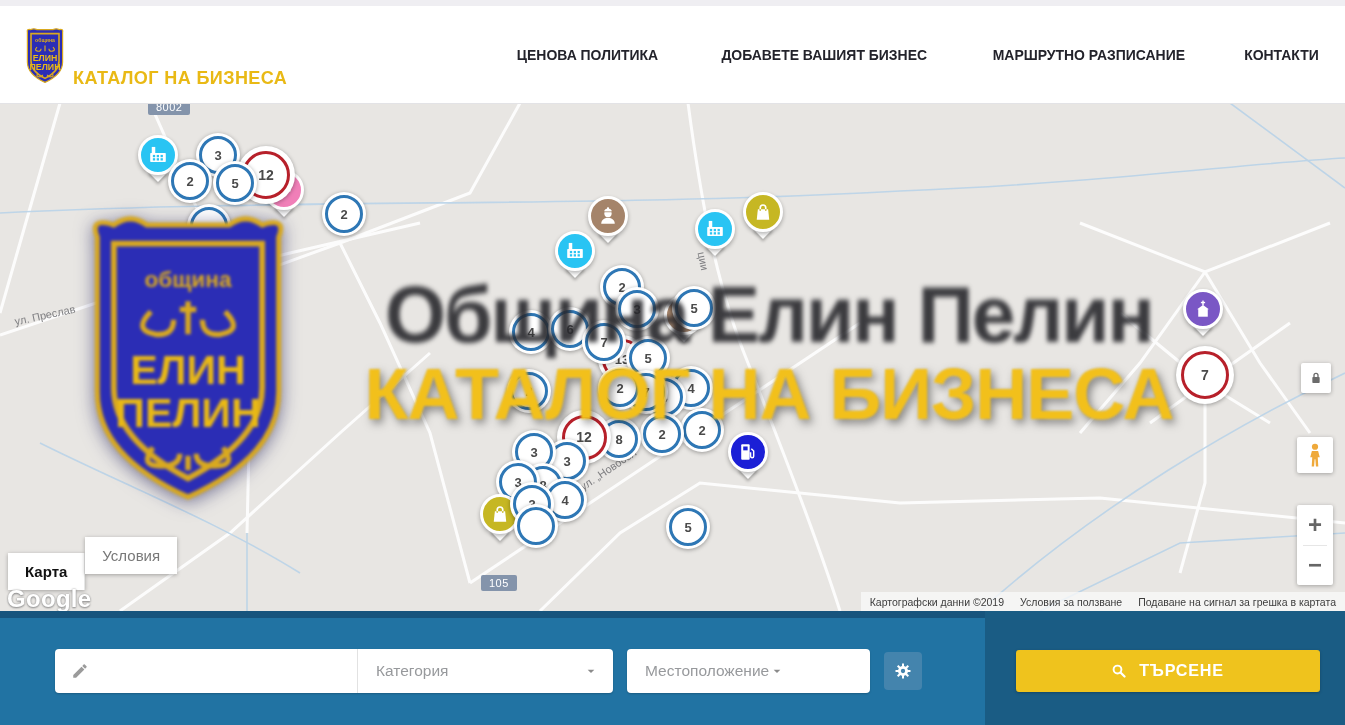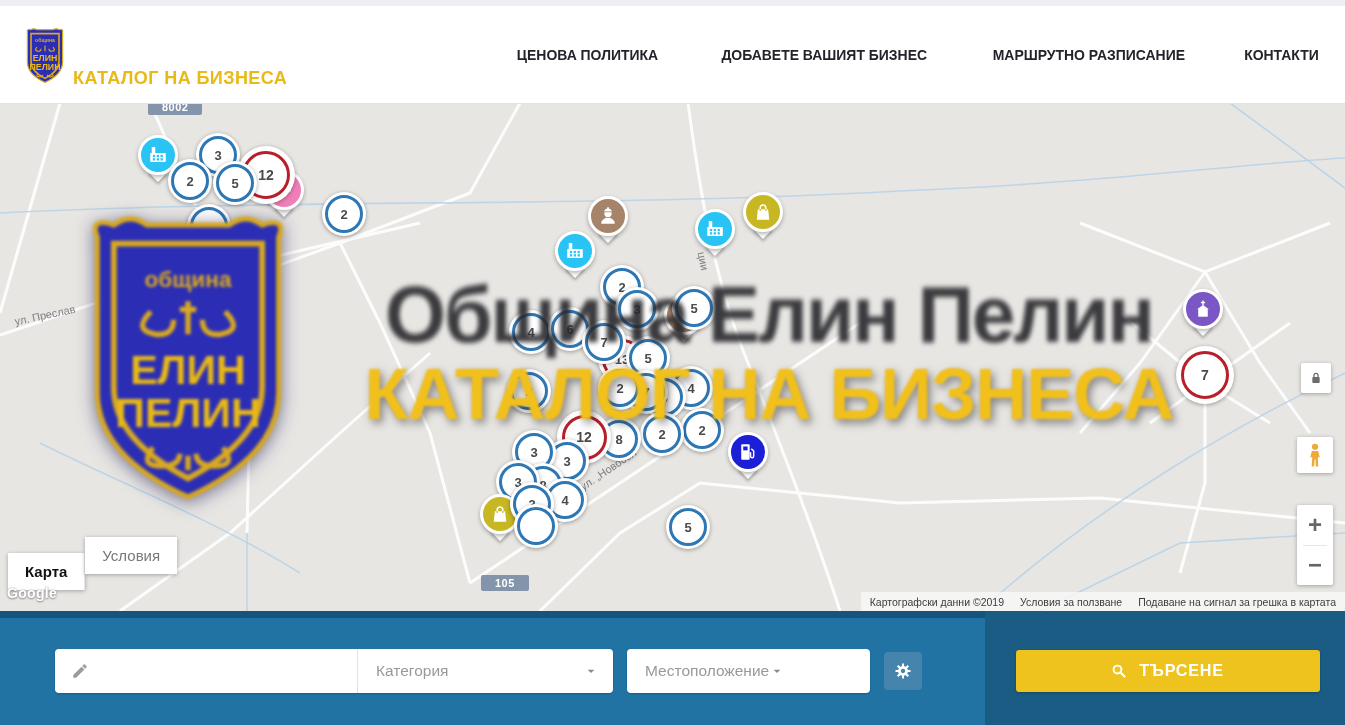--- a/index.html
+++ b/index.html
@@ -12,22 +12,22 @@
   .logo-crest{position:absolute;left:24px;top:22px;width:42px;height:56px;}
   .logo-title{position:absolute;left:73px;top:36px;font-size:21px;font-weight:bold;color:#4c4c50;letter-spacing:.2px;}
   .logo-sub{position:absolute;left:73px;top:61px;font-size:19px;font-weight:bold;color:#e9b915;
             transform:scaleX(.95);transform-origin:left;letter-spacing:.4px;}
   .nav{position:absolute;right:22px;top:0;height:97px;display:flex;align-items:center;gap:44px;}
   .nav-item{font-size:15.5px;font-weight:bold;color:#23232b;transform:scaleX(.9);cursor:pointer;white-space:nowrap;}
 
   
   .map{position:absolute;left:0;top:103px;width:1345px;height:508px;background:#e8e6e3;overflow:hidden;}
   .roads{position:absolute;left:0;top:0;z-index:0;}
-  .shield{position:absolute;background:#8494ab;color:#fff;font-size:11px;font-weight:bold;
-          padding:2px 14px;border-radius:2px;z-index:1;letter-spacing:.5px;}
+  .shield{position:absolute;background:#8494ab;color:#fff;font-size:11px;font-weight:normal;
+          padding:2px 8px;border-radius:2px;z-index:1;letter-spacing:.5px;}
   .street-label{position:absolute;color:#7f7f82;font-size:11px;z-index:1;white-space:nowrap;}
 
   .marker-layer{position:absolute;inset:0;z-index:2;}
   .cluster{position:absolute;border-radius:50%;background:#fff;display:flex;align-items:center;justify-content:center;
            box-shadow:0 1px 4px rgba(0,0,0,.35);cursor:pointer;}
   .cluster-inner{border-radius:50%;border:3px solid #2e77b5;display:flex;align-items:center;justify-content:center;
                  font-size:13px;font-weight:bold;color:#4a4a4a;background:#fff;}
   .pin{position:absolute;width:46px;height:58px;cursor:pointer;}
   .pin-tail{position:absolute;left:16px;top:30px;width:14px;height:14px;background:#fff;transform:rotate(45deg);
             box-shadow:2px 2px 3px rgba(0,0,0,.25);}
@@ -45,21 +45,21 @@
   .wm-line2{position:absolute;left:338px;top:250px;width:862px;text-align:center;z-index:5;
             font-size:72px;font-weight:bold;color:#f2c01b;letter-spacing:-1px;
             filter:blur(1.1px) drop-shadow(3px 4px 4px rgba(25,25,25,.5));pointer-events:none;white-space:nowrap;}
 
   
   .maptype{position:absolute;left:8px;top:434px;z-index:8;display:flex;}
   .maptype-btn{height:37px;background:#fff;display:flex;align-items:center;justify-content:center;
                box-shadow:0 1px 4px rgba(0,0,0,.3);font-size:15px;cursor:pointer;padding:0 17px;}
   .maptype-map{font-weight:bold;color:#111;border-right:1px solid #e6e6e6;margin-top:16px;}
   .maptype-sat{color:#787878;}
-  .google-logo{position:absolute;left:7px;top:482px;z-index:8;font-size:14px;font-weight:bold;color:#fff;
+  .google-logo{position:absolute;left:7px;top:482px;z-index:8;font-size:24px;font-weight:bold;color:#fff;
                letter-spacing:.3px;text-shadow:0 0 2px #9a9a9a,0 1px 2px #8a8a8a;cursor:pointer;}
   .attribution{position:absolute;right:0;top:489px;height:19px;z-index:8;display:flex;align-items:center;gap:16px;
                background:rgba(248,248,248,.78);padding:0 9px;font-size:10.5px;color:#3c3c3c;}
   .attribution .attr-link{cursor:pointer;}
   .ctrl-btn{position:absolute;background:#fff;border-radius:2px;box-shadow:0 1px 4px rgba(0,0,0,.3);
             display:flex;align-items:center;justify-content:center;cursor:pointer;z-index:8;}
   .lock-btn{left:1301px;top:260px;width:30px;height:30px;}
   .pegman-btn{left:1297px;top:334px;width:36px;height:36px;}
   .zoomctrl{position:absolute;left:1297px;top:402px;width:36px;height:80px;background:#fff;border-radius:2px;
             box-shadow:0 1px 4px rgba(0,0,0,.3);z-index:8;display:flex;flex-direction:column;}

